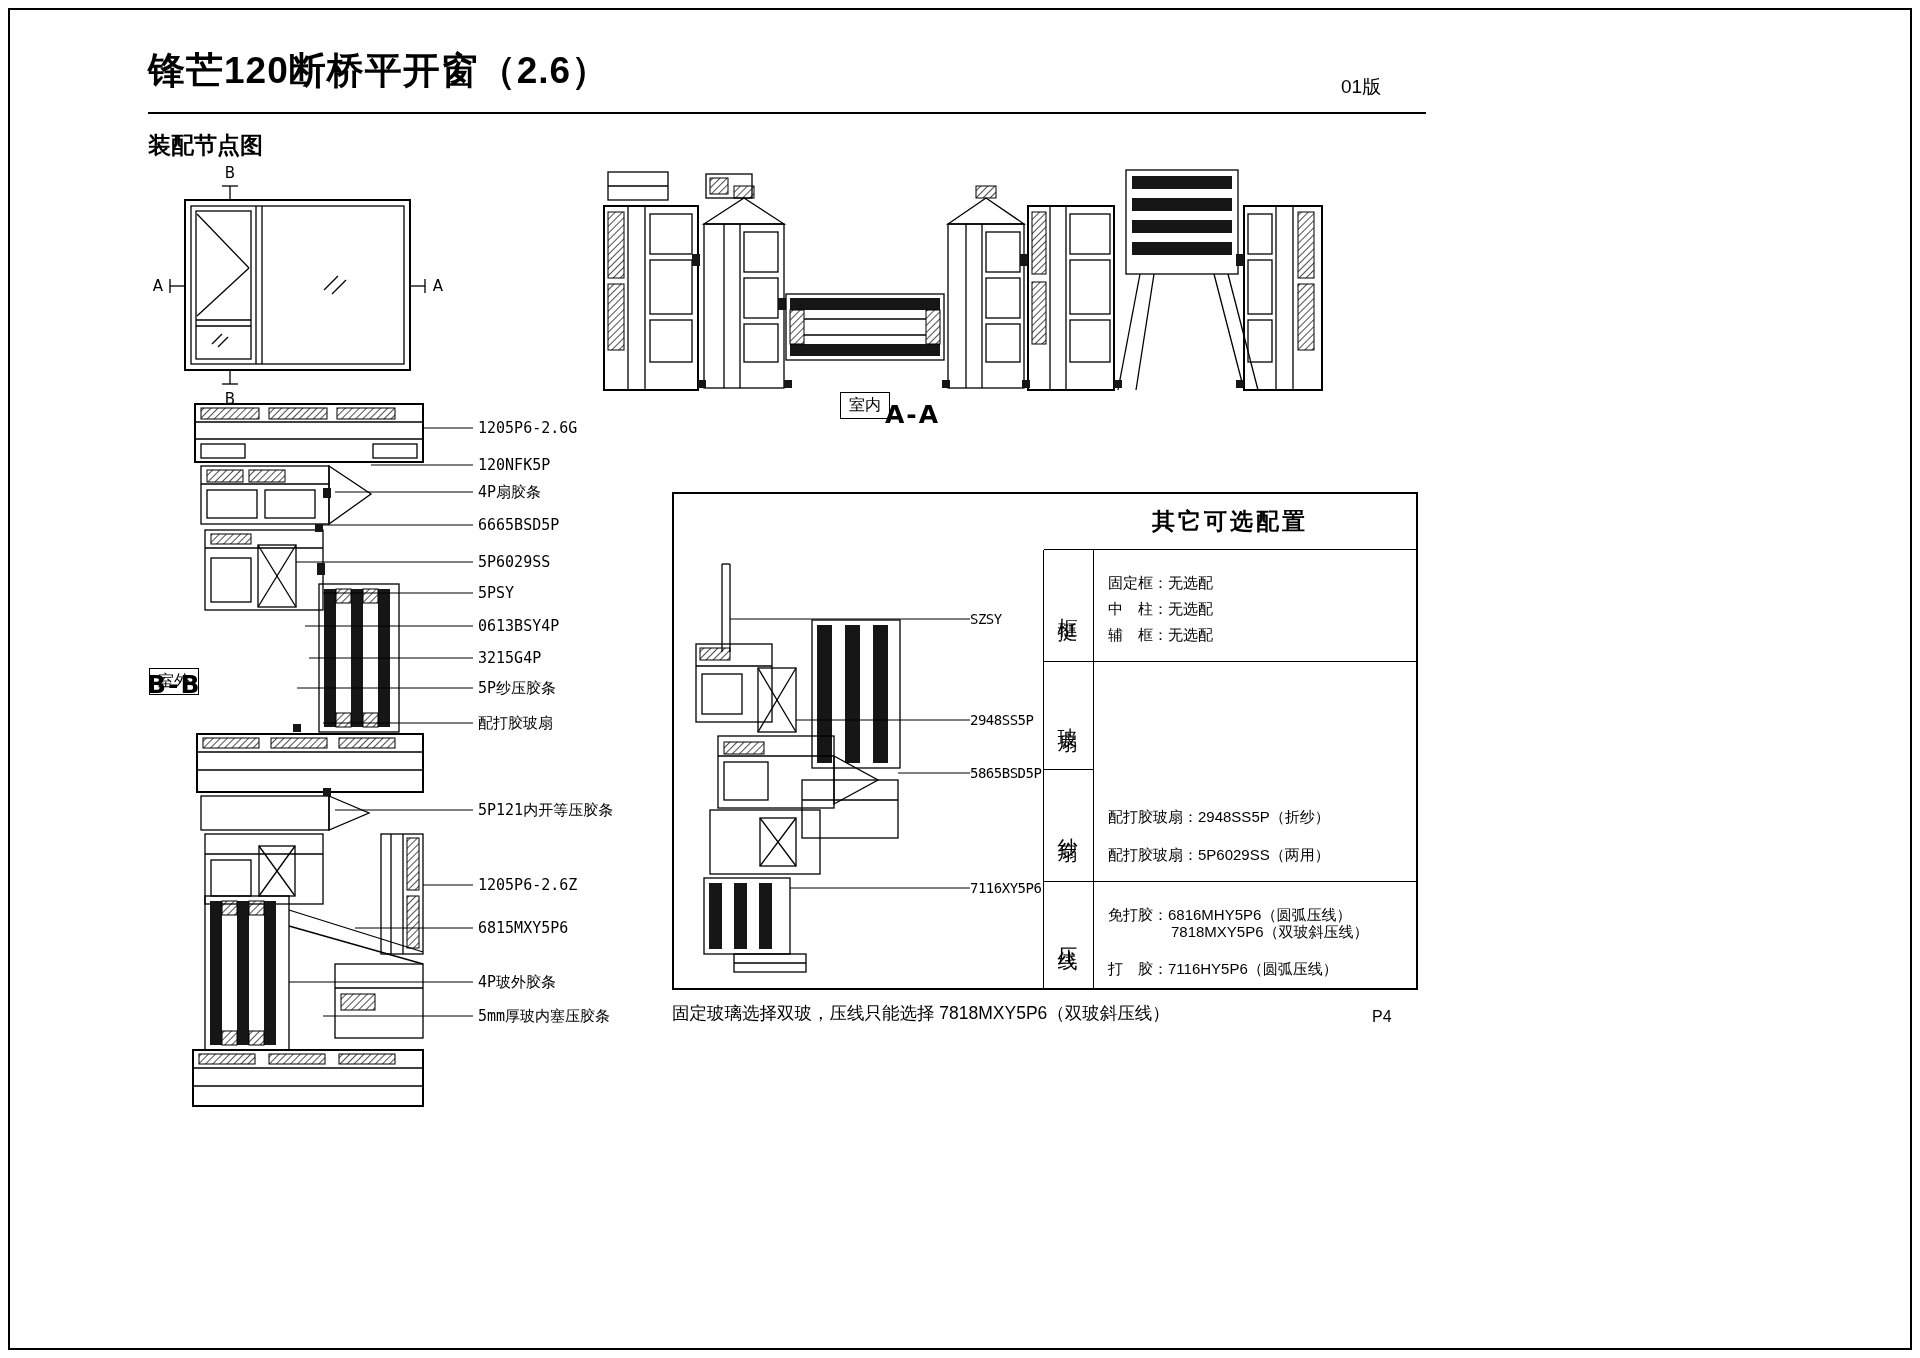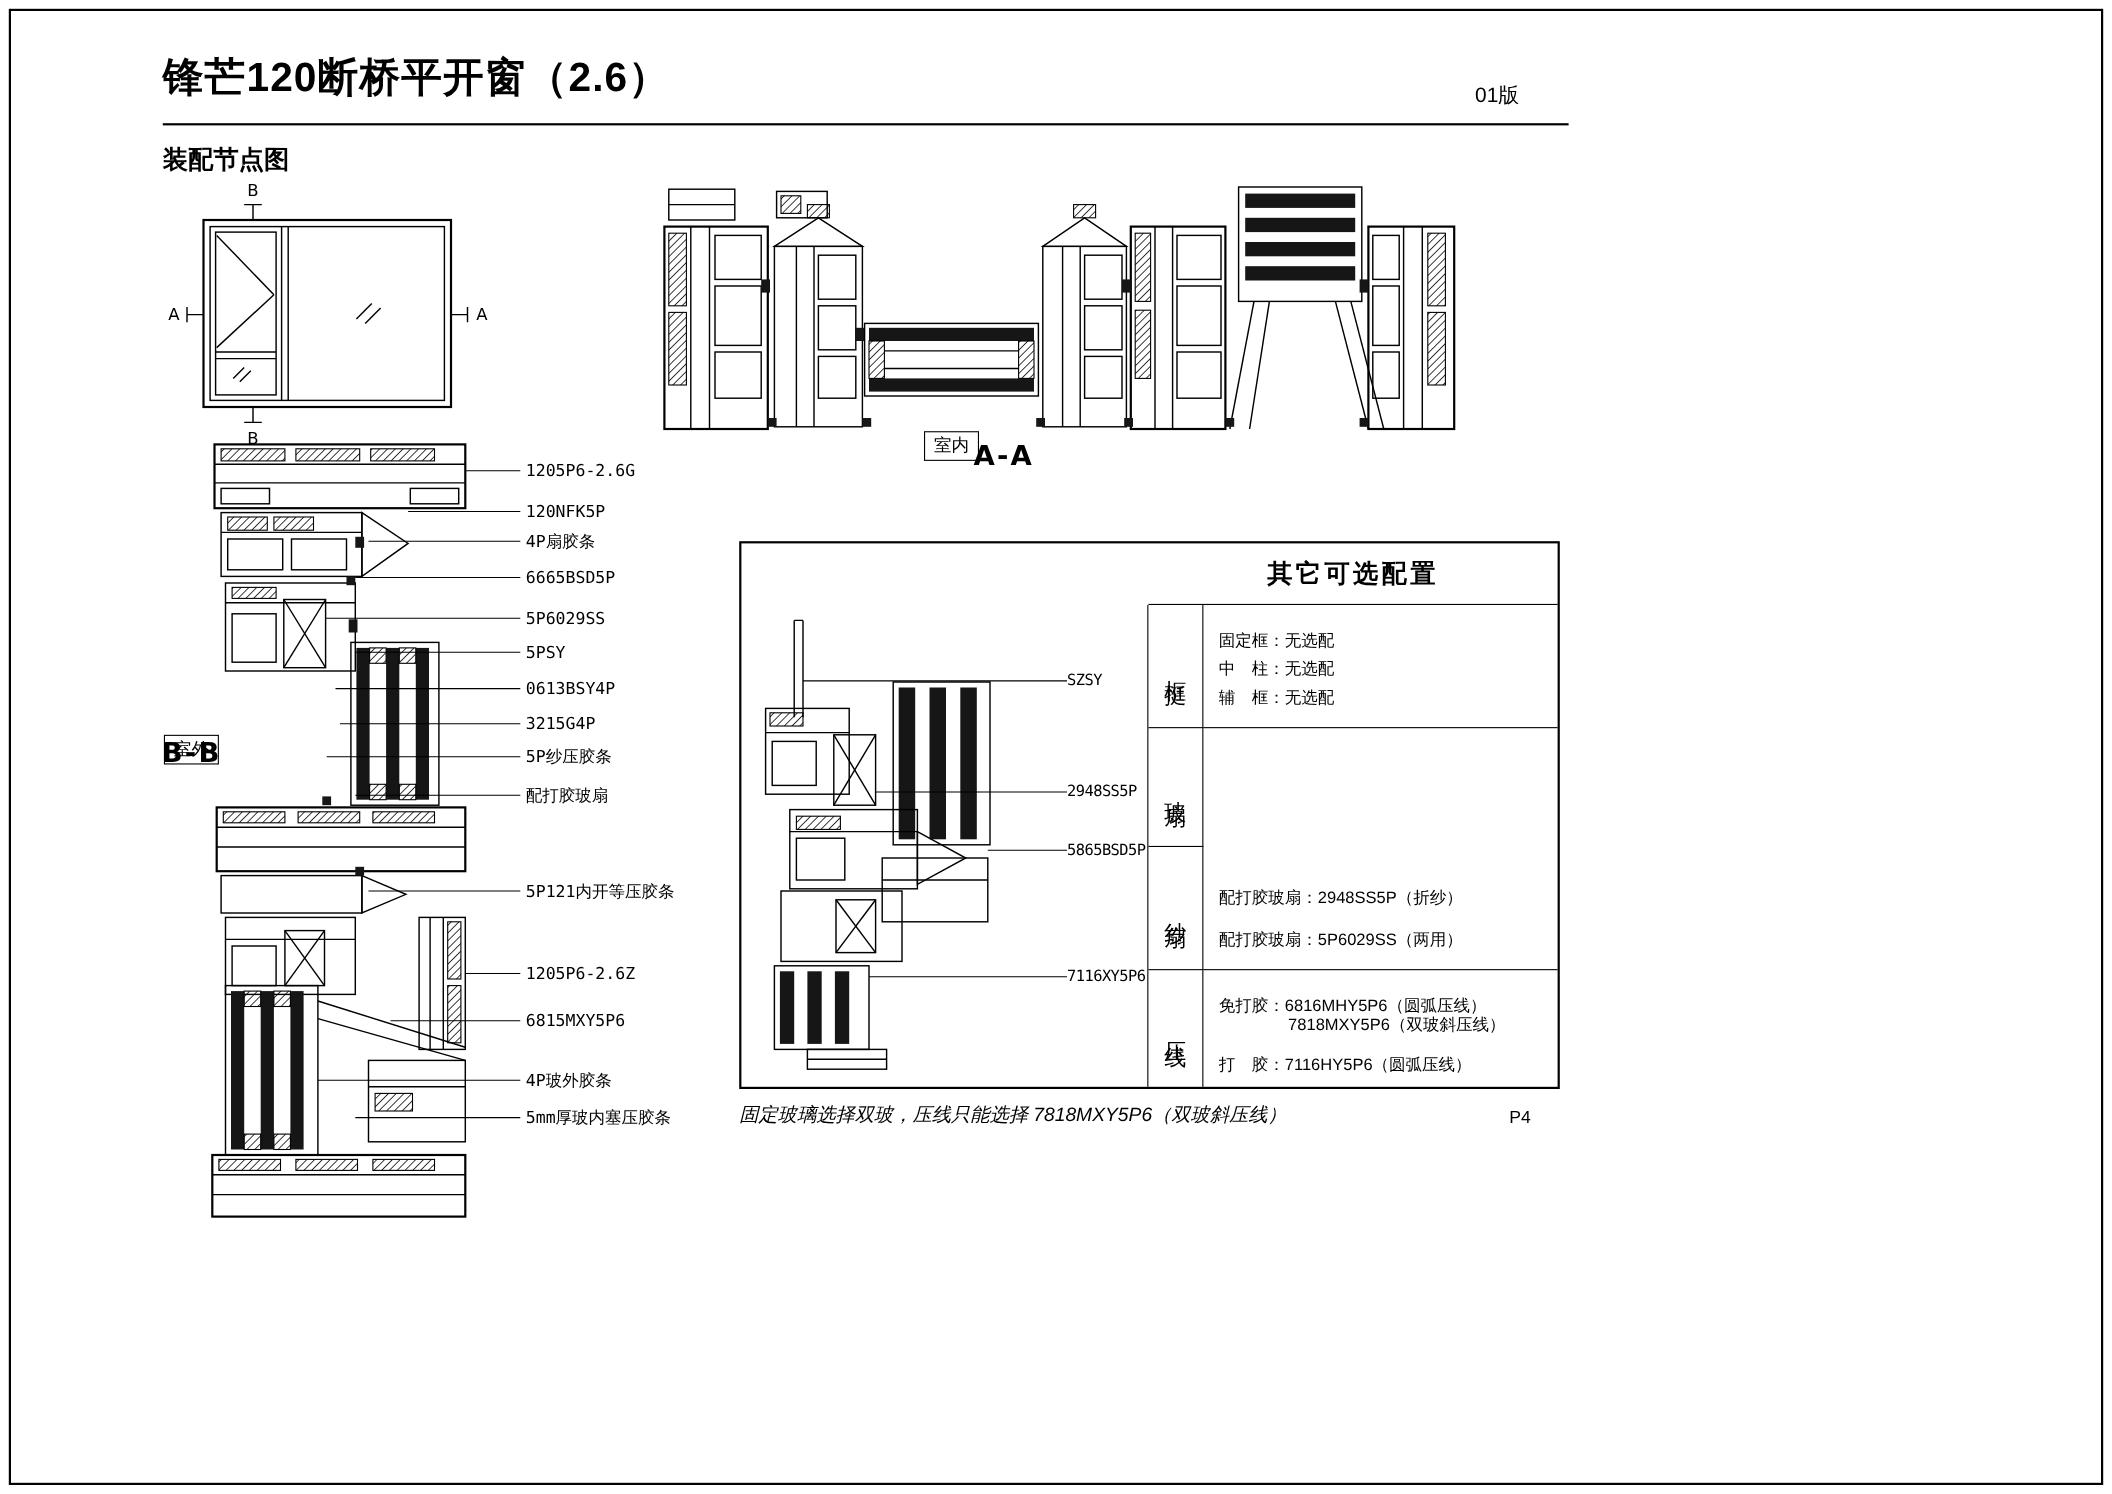--- a/index.html
+++ b/index.html
@@ -41,21 +41,21 @@
   .c1 { grid-area:2/2/3/3; } .r1 { grid-area:2/3/3/4; }
   .c2 { grid-area:3/2/4/3; } .r2 { grid-area:3/3/4/4; }
   .c3 { grid-area:4/2/5/3; } .r3 { grid-area:4/3/5/4; }
   .c4 { grid-area:5/2/6/3; border-bottom:none; } .r4 { grid-area:5/3/6/4; border-bottom:none; }
   .r1 { padding-top:20px; } .r1 .line { line-height:26px; }
   .r2 { padding-top:27px; } .r2 .line { line-height:26px; } .r2 .line + .line { margin-top:14px; }
   .r3 { padding-top:34px; } .r3 .line { line-height:26px; } .r3 .line + .line { margin-top:12px; }
   .r4 { padding-top:24px; } .r4 .line { line-height:17px; } .r4 .line3 { margin-top:20px; }
   .indent { padding-left:63px; }
 
-  .footer-note { position:absolute; left:672px; top:1001px; font-size:17.5px;font-style:italic; }
+  .footer-note { position:absolute; left:672px; top:1001px; font-size:17.5px; }
   .page-num { position:absolute; left:1372px; top:1008px; font-size:16px; }
 </style>
 </head>
 <body>
 
 <div class="sheet">
   <div class="sheet-border"></div>
 
   <h1 class="title">锋芒120断桥平开窗（2.6）</h1>
   <div class="version">01版</div>

